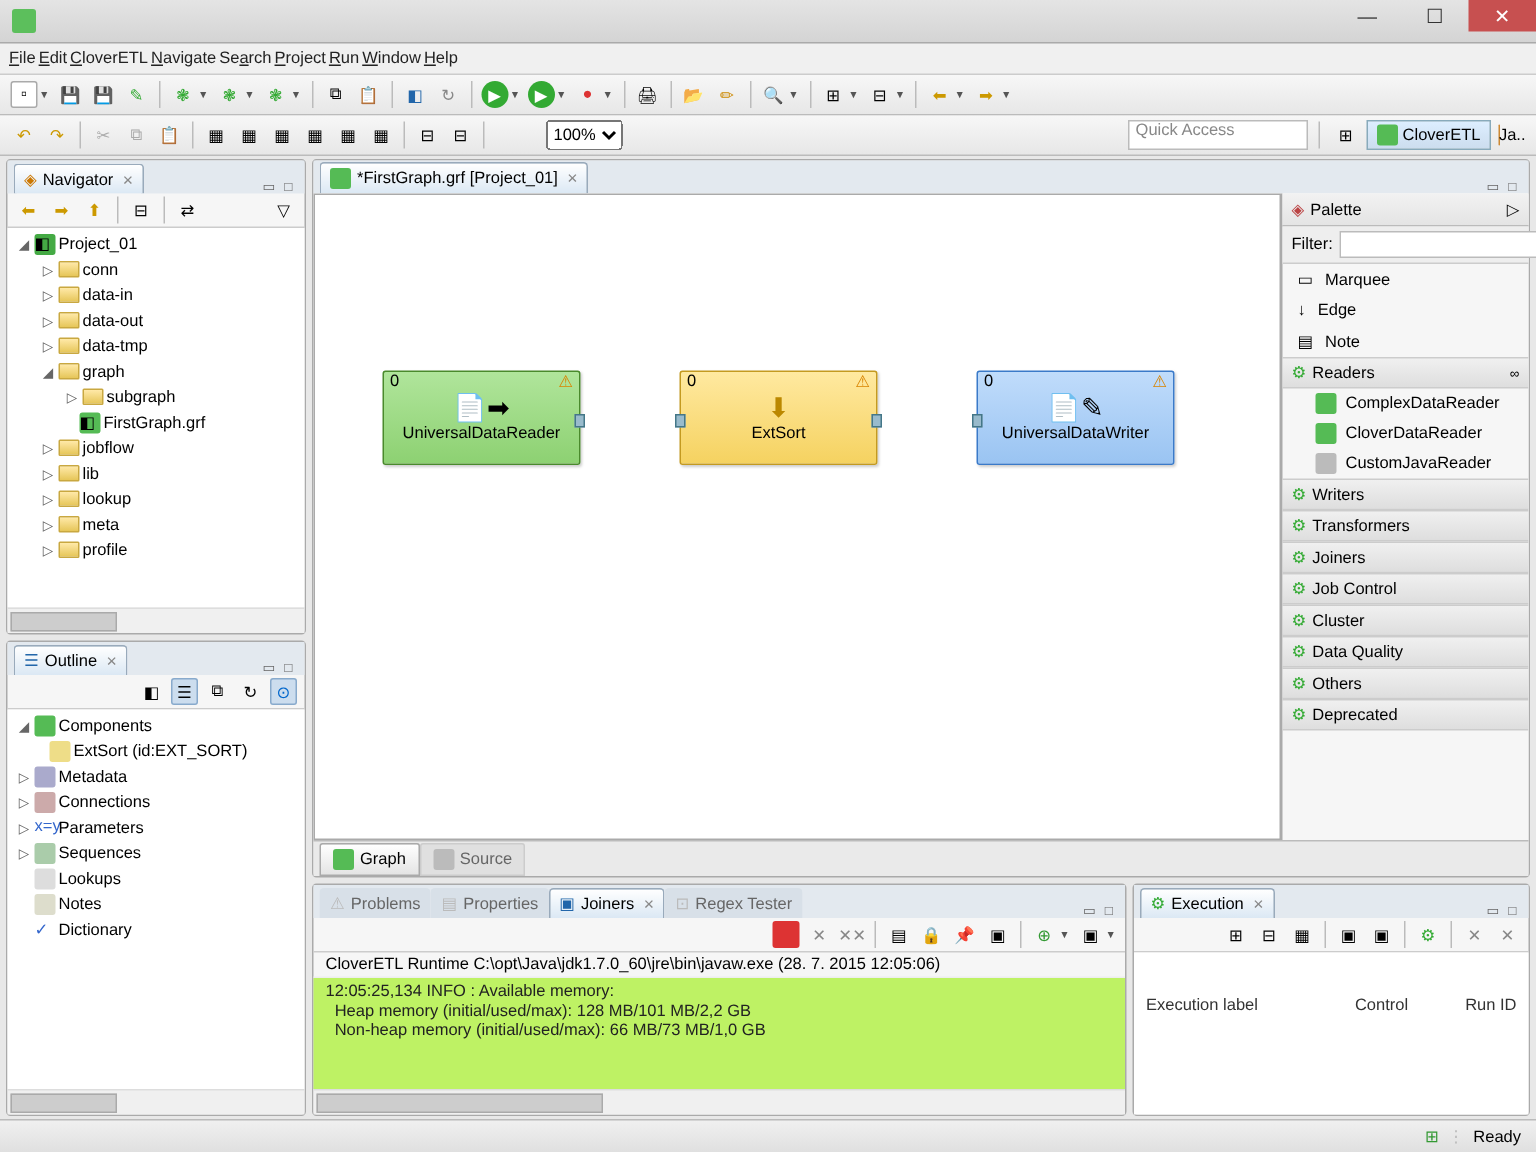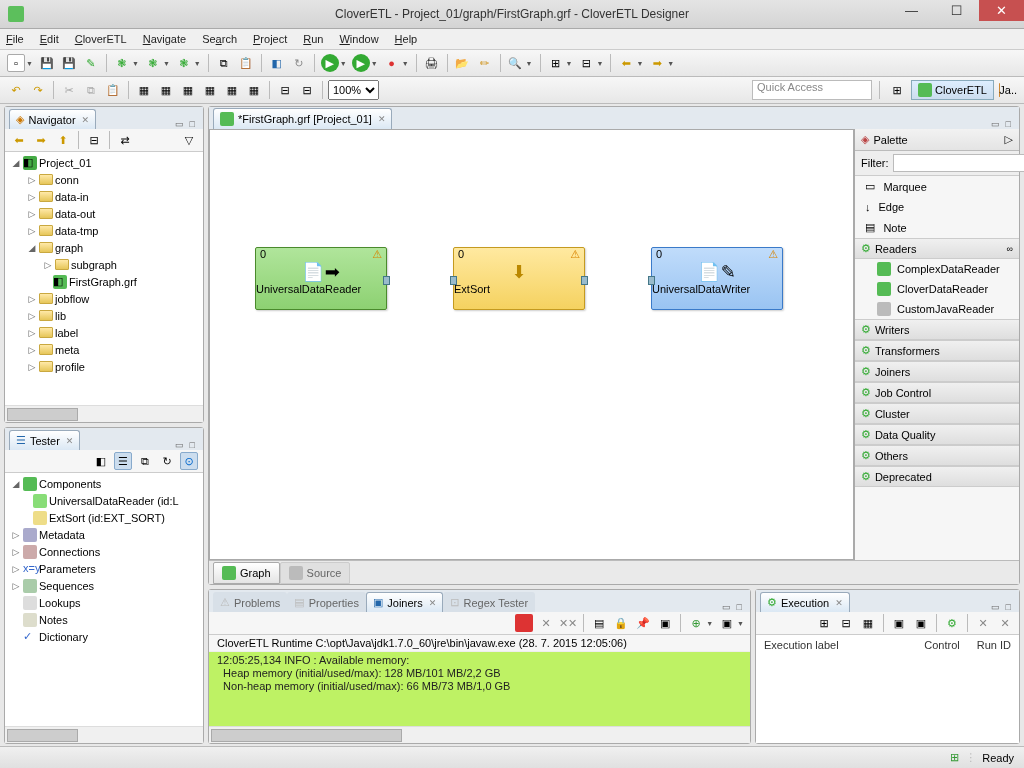--- a/index.html
+++ b/index.html
@@ -3,31 +3,31 @@
 <meta charset="utf-8">
 <style>
 * { box-sizing: border-box; margin: 0; padding: 0; font-family: "Segoe UI", Tahoma, sans-serif; font-size: 11px; }
 body { background: #e8e8e8; width: 1024px; height: 768px; overflow: hidden; display: flex; flex-direction: column; }
 .titlebar { height: 29px; background: linear-gradient(#e4e4e4, #d4d4d4); display: flex; align-items: center; justify-content: center; position: relative; border-bottom: 1px solid #aaa; }
 .titlebar-icon { position: absolute; left: 8px; width: 16px; height: 16px; background: #5cbf5c; border-radius: 2px; }
 .titlebar-text { color: #333; font-size: 12px; }
 .winbtns { position: absolute; right: 0; top: 0; display: flex; }
 .winbtn { width: 45px; height: 21px; display: flex; align-items: center; justify-content: center; font-size: 13px; color: #333; }
 .winbtn.close { background: #c75050; color: white; width: 45px; }
-.menubar { height: 21px; background: #f0f0f0; display: flex; align-items: center; padding: 0 6px; gap: 16px; border-bottom: 1px solid #ccc; }
+.menubar { height: 21px; background: #f0f0f0; display: flex; align-items: center; padding: 0 6px; gap: 2px; border-bottom: 1px solid #ccc; }
 .menuitem { color: #222; cursor: default; }
 .menuitem u { text-decoration: underline; }
 .toolbar { height: 27px; background: linear-gradient(#f7f7f7,#e7e7e7); border-bottom: 1px solid #bbb; display: flex; align-items: center; padding: 0 6px; gap: 2px; }
 .tbicon { width: 18px; height: 18px; border-radius: 2px; display: inline-flex; align-items: center; justify-content: center; font-size: 11px; margin: 0 1px; }
 .sep { width: 1px; height: 18px; background: #bbb; margin: 0 3px; }
 .dropdown-arrow { font-size: 7px; color: #555; margin-left: -2px; margin-right: 2px; }
 .toolbar2 { height: 27px; background: linear-gradient(#f7f7f7,#e7e7e7); border-bottom: 1px solid #bbb; display: flex; align-items: center; padding: 0 6px; justify-content: space-between; }
 .toolbar2-left { display: flex; align-items: center; gap: 2px; }
 .toolbar2-right { display: flex; align-items: center; gap: 4px; }
-.zoom-select { height: 20px; font-size: 11px; }
+.zoom-select { height: 20px; font-size: 11px; margin-left: 36px; }
 .quick-access { width: 120px; height: 20px; border: 1px solid #bbb; padding: 0 4px; color: #888; background: white; }
 .persp-btn { padding: 2px 6px; border: 1px solid #8ab; background: linear-gradient(#def,#cde); display: flex; align-items: center; gap: 3px; }
 .workspace { flex: 1; display: flex; gap: 4px; padding: 2px 4px; min-height: 0; }
 .leftcol { width: 200px; display: flex; flex-direction: column; gap: 4px; }
 .centercol { flex: 1; display: flex; flex-direction: column; gap: 4px; min-width: 0; }
 .view { border: 1px solid #aaa; background: #f6f6f6; display: flex; flex-direction: column; border-radius: 3px; }
 .view-tabs { height: 22px; display: flex; align-items: flex-end; background: #e3e9ef; padding: 0 4px; }
 .view-tab { padding: 3px 6px; border: 1px solid #9ab; border-bottom: none; background: linear-gradient(#fff,#dbe8f4); border-radius: 3px 3px 0 0; display: flex; align-items: center; gap: 4px; font-size: 11px; }
 .view-tab.inactive { background: #d8e0e8; color: #666; border-color: transparent; }
 .view-ctrl { margin-left: auto; display: flex; gap: 2px; padding-right: 2px; }
@@ -37,21 +37,21 @@
 .view-body { flex: 1; overflow: auto; background: white; }
 .tree { padding: 2px; }
 .tree-row { display: flex; align-items: center; height: 17px; padding-left: 4px; gap: 2px; white-space: nowrap; }
 .twisty { width: 10px; font-size: 9px; color: #666; text-align: center; }
 .folder-icon { width: 14px; height: 11px; background: linear-gradient(#ffe9a8,#e6c659); border-radius: 1px; border: 1px solid #c9a840; }
 .canvas-area { flex: 1; display: flex; }
 .canvas { flex: 1; background: white; border: 1px solid #aaa; position: relative; }
 .comp { position: absolute; width: 132px; height: 63px; border: 1px solid #888; border-radius: 2px; display: flex; flex-direction: column; box-shadow: 1px 1px 2px rgba(0,0,0,0.2); }
 .comp-top { height: 14px; display: flex; justify-content: space-between; padding: 0 4px; font-size: 9px; }
 .comp-mid { flex: 1; display: flex; align-items: center; justify-content: center; }
-.comp-label { text-align: left; padding-bottom: 19px; font-size: 11px; }
+.comp-label { text-align: center; padding-bottom: 19px; font-size: 11px; }
 .warn { color: #d88400; font-size: 11px; }
 .comp .port { position: absolute; width: 7px; height: 9px; background: #9bc; border: 1px solid #478; }
 .comp.green { background: linear-gradient(#b0e59b,#8dd172); border-color: #4a8a2c; }
 .comp.yellow { background: linear-gradient(#ffe9a0,#f5d260); border-color: #c49a20; }
 .comp.blue { background: linear-gradient(#c0dcfb,#9ac4f2); border-color: #3a7ac9; }
 .palette { width: 165px; border-left: 1px solid #aaa; background: #f6f6f6; display: flex; flex-direction: column; }
 .palette-hdr { padding: 4px 6px; background: linear-gradient(#f2f2f2,#e4e4e4); border-bottom: 1px solid #bbb; display: flex; align-items: center; gap: 4px; }
 .palette-filter { padding: 3px 6px; background: #eee; border-bottom: 1px solid #ccc; display: flex; align-items: center; gap: 4px; }
 .palette-filter input { flex: 1; height: 18px; border: 1px solid #bbb; }
 .palette-body { flex: 1; overflow: auto; }
@@ -60,29 +60,28 @@
 .palette-item { padding: 3px 8px 3px 22px; display: flex; align-items: center; gap: 6px; }
 .bottom-tabs { height: 24px; display: flex; align-items: center; padding: 2px 4px; background: #eaeaea; border-top: 1px solid #bbb; }
 .btab { padding: 3px 8px; border: 1px solid #aaa; background: linear-gradient(#fff,#e4e4e4); border-radius: 2px 2px 0 0; display: flex; align-items: center; gap: 4px; }
 .btab.inactive { color: #666; background: #e0e0e0; border-color: #ccc; }
 .console-body { background: #bef264; font-family: Consolas, monospace; font-size: 11px; padding: 2px 8px; overflow: auto; white-space: pre; color: #222; }
 .x-close { font-size: 9px; color: #888; margin-left: 2px; }
 .scrollbar-h { height: 17px; background: #f0f0f0; border-top: 1px solid #ddd; position: relative; }
 .scrollbar-h::before { content:''; position:absolute; left:2px; top:2px; width:35%; height:11px; background:#cdcdcd; border:1px solid #aaa; }
 .statusbar { height: 22px; background: linear-gradient(#f0f0f0,#e0e0e0); border-top: 1px solid #bbb; display: flex; align-items: center; justify-content: flex-end; padding: 0 10px; gap: 6px; }
 .smicon { display:inline-block; width:14px; height:14px; border-radius:2px; }
-.exec-cols { display:flex; padding:4px 8px; font-size:11px; color:#333; gap:17px; }
+.exec-cols { display:flex; padding:4px 8px; font-size:11px; color:#333; gap:38px;margin-top:25px; }
 .centercol-bottom { display:flex; gap:4px; height:155px; }
 </style>
 </head>
 <body>
 
 <div class="titlebar">
   <span class="titlebar-icon"></span>
-  <span class="titlebar-text">CloverETL - Project_01/graph/FirstGraph.grf - CloverETL Designer</span>
   <div class="winbtns">
     <div class="winbtn">—</div>
     <div class="winbtn">☐</div>
     <div class="winbtn close">✕</div>
   </div>
 </div>
 
 <div class="menubar">
   <span class="menuitem"><u>F</u>ile</span>
   <span class="menuitem"><u>E</u>dit</span>
@@ -247,66 +246,62 @@
               <span>jobflow</span>
             </div>
           <div class="tree-row" style="padding-left:20px">
               <span class="twisty">▷</span>
               <span class="folder-icon"></span>
               <span>lib</span>
             </div>
           <div class="tree-row" style="padding-left:20px">
               <span class="twisty">▷</span>
               <span class="folder-icon"></span>
-              <span>label</span>
+              <span>lookup</span>
             </div>
           <div class="tree-row" style="padding-left:20px">
               <span class="twisty">▷</span>
               <span class="folder-icon"></span>
               <span>meta</span>
             </div>
           <div class="tree-row" style="padding-left:20px">
               <span class="twisty">▷</span>
               <span class="folder-icon"></span>
               <span>profile</span>
             </div>
         </div>
       </div>
       <div class="scrollbar-h"></div>
     </div>
 
     <div class="view" style="flex:1">
       <div class="view-tabs">
         <div class="view-tab">
             <span style="color:#26a">☰</span>
-            <span>Tester</span>
+            <span>Outline</span>
             <span class="x-close">✕</span>
           </div>
         <div class="view-ctrl">
             <span>▭</span>
             <span>□</span>
           </div>
       </div>
       <div class="view-toolbar right">
         <span class="tbicon">◧</span>
         <span class="tbicon" style="background:#cde;border:1px solid #8ac">☰</span>
         <span class="tbicon">⧉</span>
         <span class="tbicon">↻</span>
         <span class="tbicon" style="background:#cde;border:1px solid #8ac;color:#06c">⊙</span>
       </div>
       <div class="view-body">
         <div class="tree">
           <div class="tree-row">
               <span class="twisty">◢</span>
               <span class="smicon" style="background:#5b5"></span>
               <span>Components</span>
-            </div>
-          <div class="tree-row" style="padding-left:26px">
-              <span class="smicon" style="background:#8d7"></span>
-              <span>UniversalDataReader (id:L</span>
             </div>
           <div class="tree-row" style="padding-left:26px">
               <span class="smicon" style="background:#ed8"></span>
               <span>ExtSort (id:EXT_SORT)</span>
             </div>
           <div class="tree-row">
               <span class="twisty">▷</span>
               <span class="smicon" style="background:#aac"></span>
               <span>Metadata</span>
             </div>

